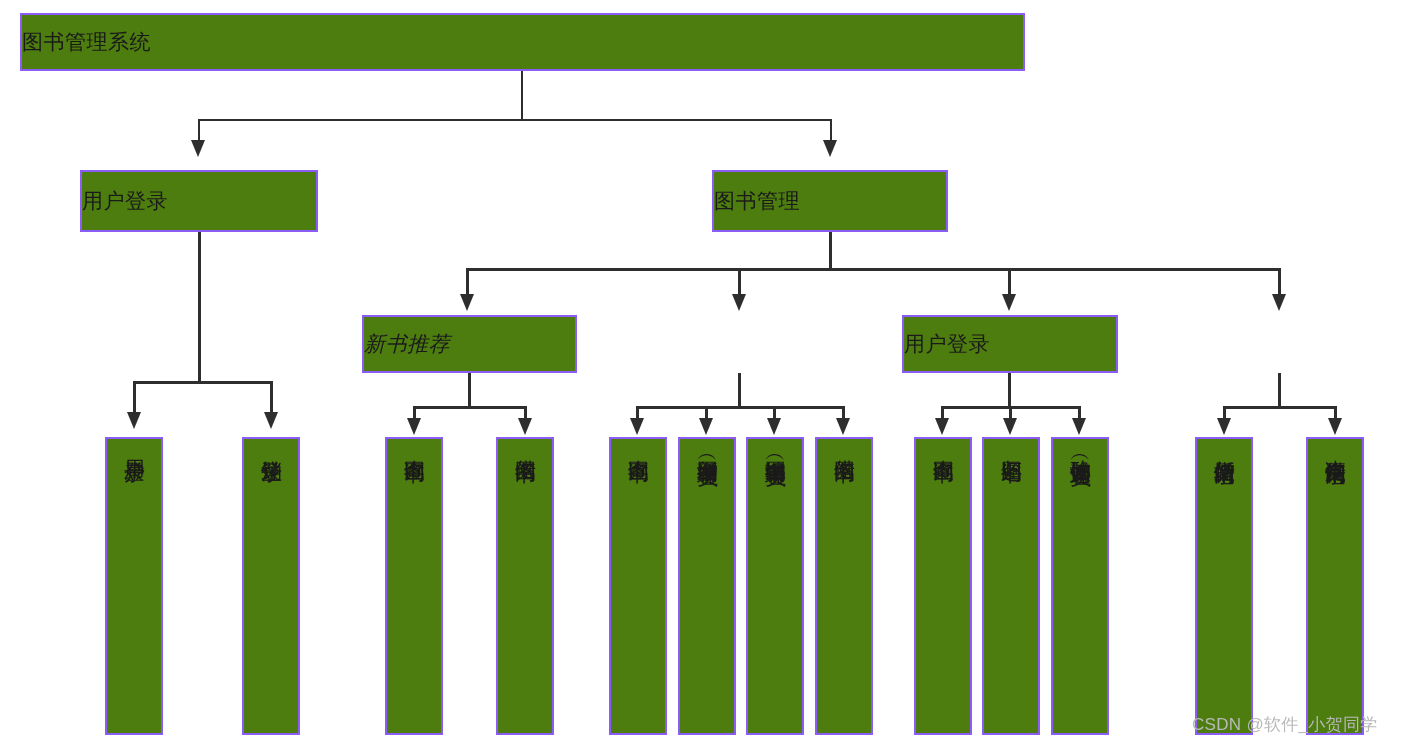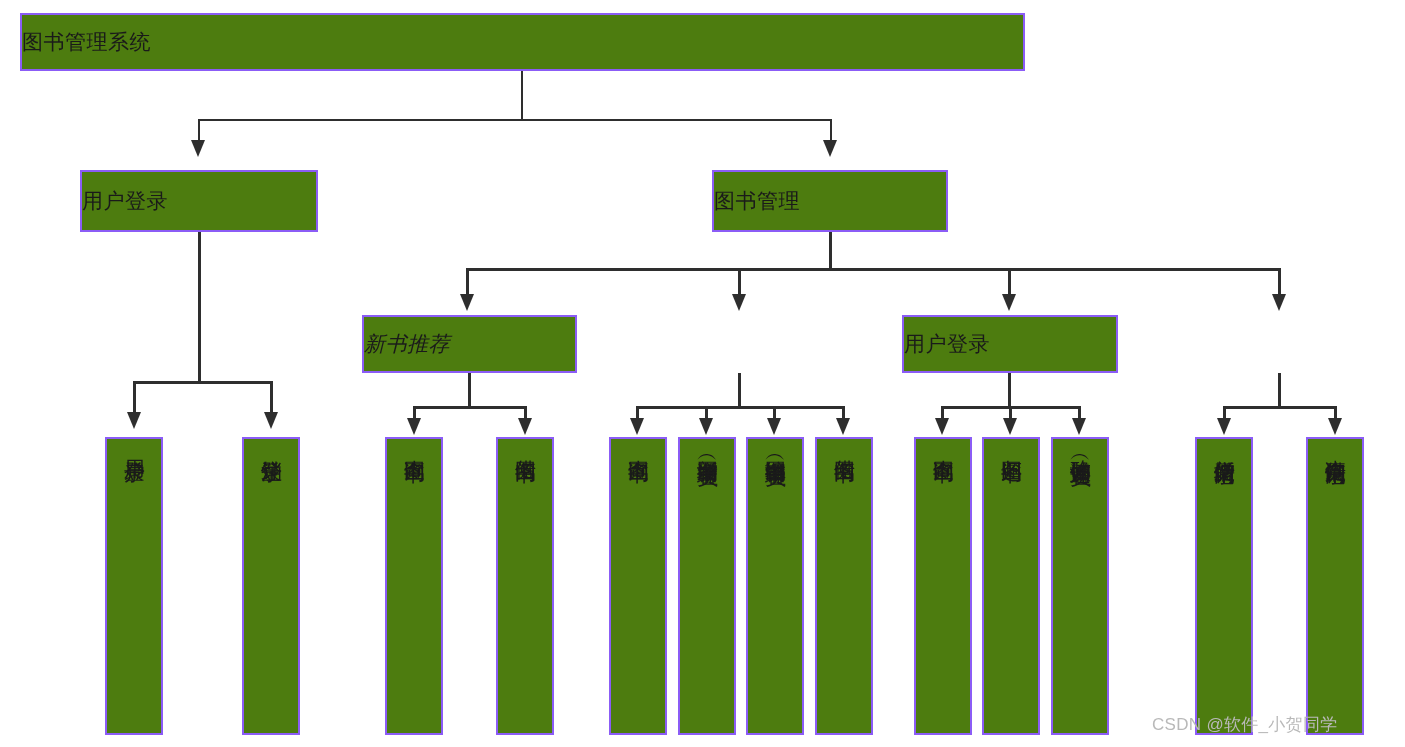--- a/index.html
+++ b/index.html
@@ -186,15 +186,15 @@
     <span class="vtext">确认归还（管理员）</span>
   </div>
 
   <div class="node v" style="left:1195px; top:437px; width:58px; height:298px;">
     <span class="vtext">新增借阅记录</span>
   </div>
   <div class="node v" style="left:1306px; top:437px; width:58px; height:298px;">
     <span class="vtext">查询借阅记录</span>
   </div>
 
-  <div class="watermark" style="left:1152px; top:713px;">CSDN @软件_小贺同学</div>
+  <div class="watermark" style="left:1192px; top:713px;">CSDN @软件_小贺同学</div>
 
 </div>
 
 </body></html>

